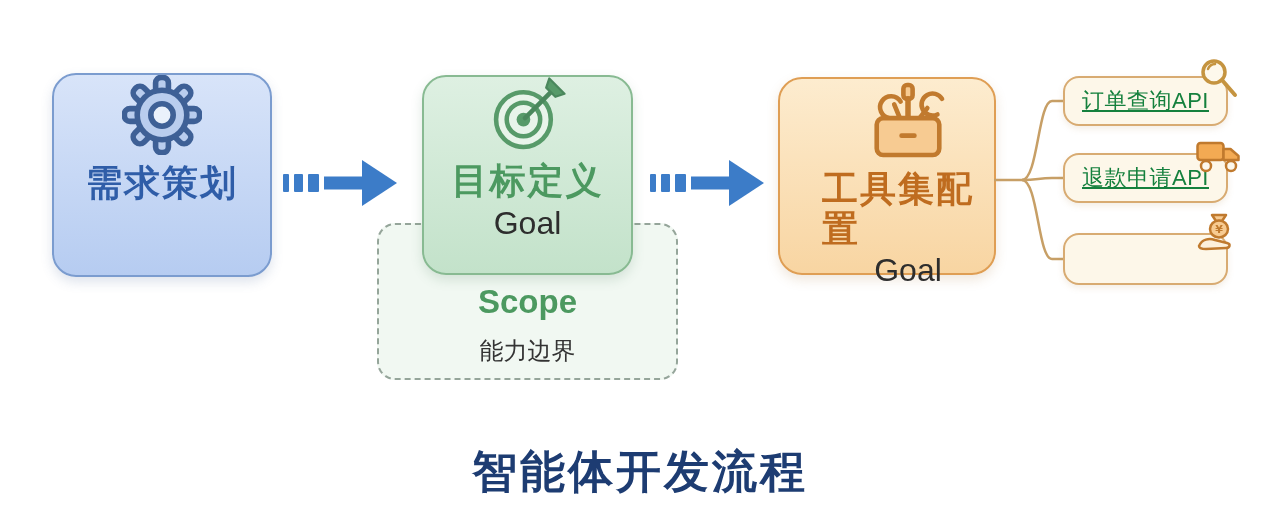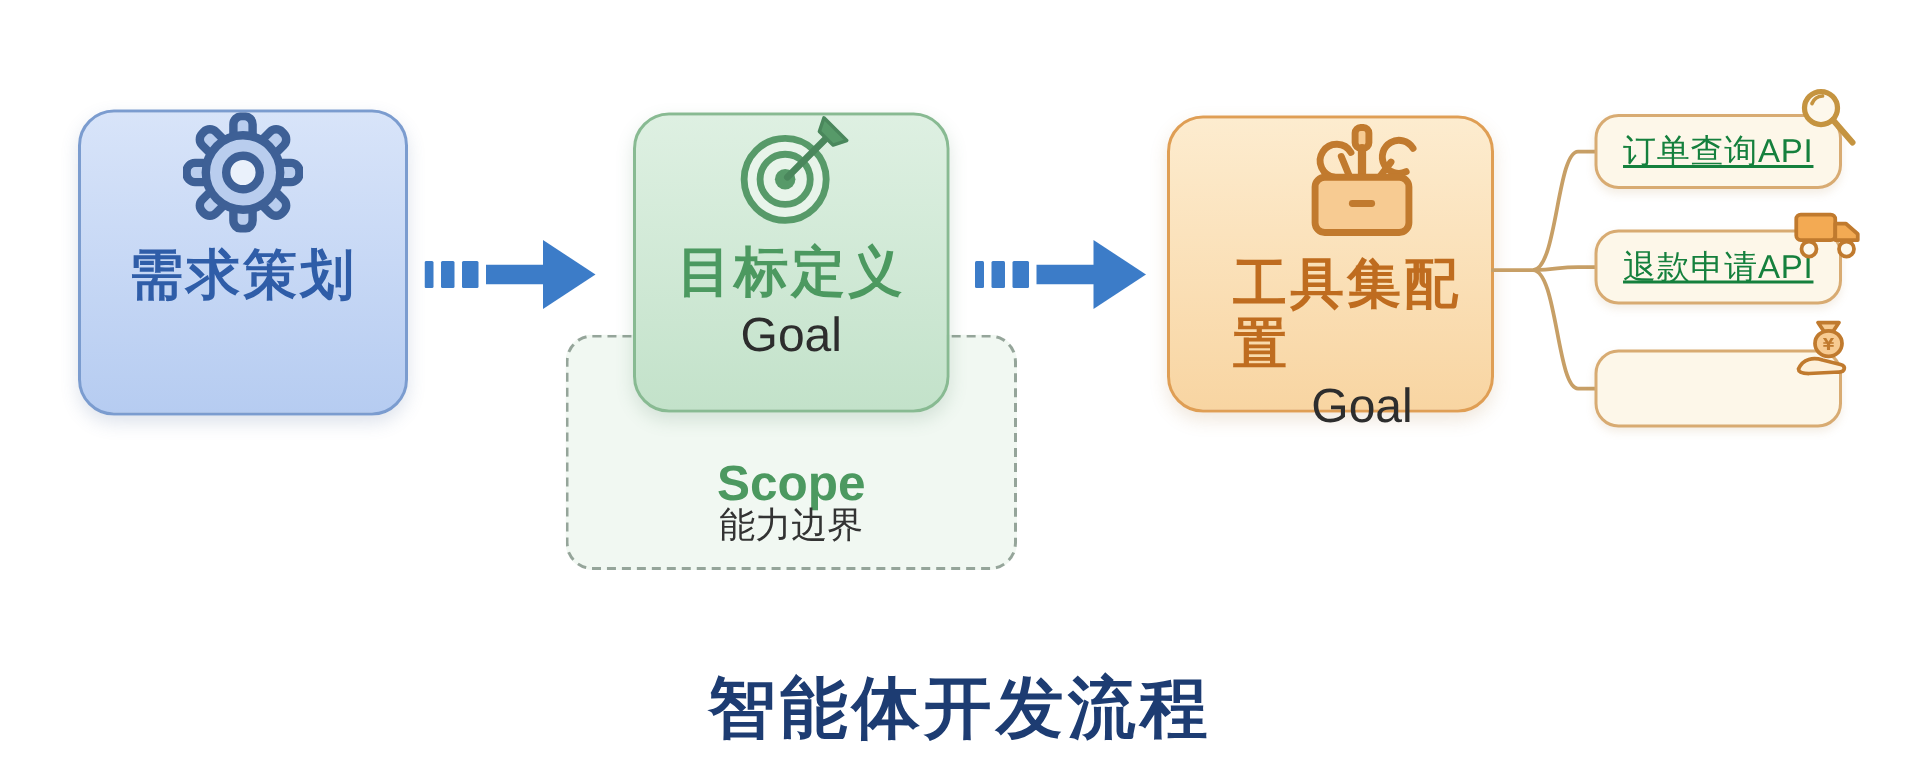--- a/index.html
+++ b/index.html
@@ -31,21 +31,21 @@
   .step-blue  .step-label{color:#2f5da8;}
   .step-green .step-label{color:#4c9960;}
   .step-orange .step-label{color:#bf6c1f;}
   .step-sublabel{font-size:32px;color:#2d2d2d;line-height:1;margin-top:-2px;}
   .step-icon{display:block;line-height:0;}
   
   .scope-box{
     position:absolute;left:377px;top:223px;width:301px;height:157px;z-index:1;
     background:#f1f8f2;border:2px dashed #95a59a;border-radius:18px;
     box-sizing:border-box;display:flex;flex-direction:column;align-items:center;
-    justify-content:flex-end;padding-bottom:14px;gap:0;
+    justify-content:flex-end;padding-bottom:14px;gap:20px;
   }
   .scope-label{font-size:33px;font-weight:700;color:#4c9960;line-height:1;}
   .scope-sublabel{font-size:24px;color:#333333;line-height:1.1;}
   
   .flow-arrow{position:absolute;line-height:0;}
   .arrow-1{left:283px;top:158px;}
   .arrow-2{left:650px;top:158px;}
   .connector{position:absolute;left:994px;top:60px;line-height:0;}
   
   .pill{

